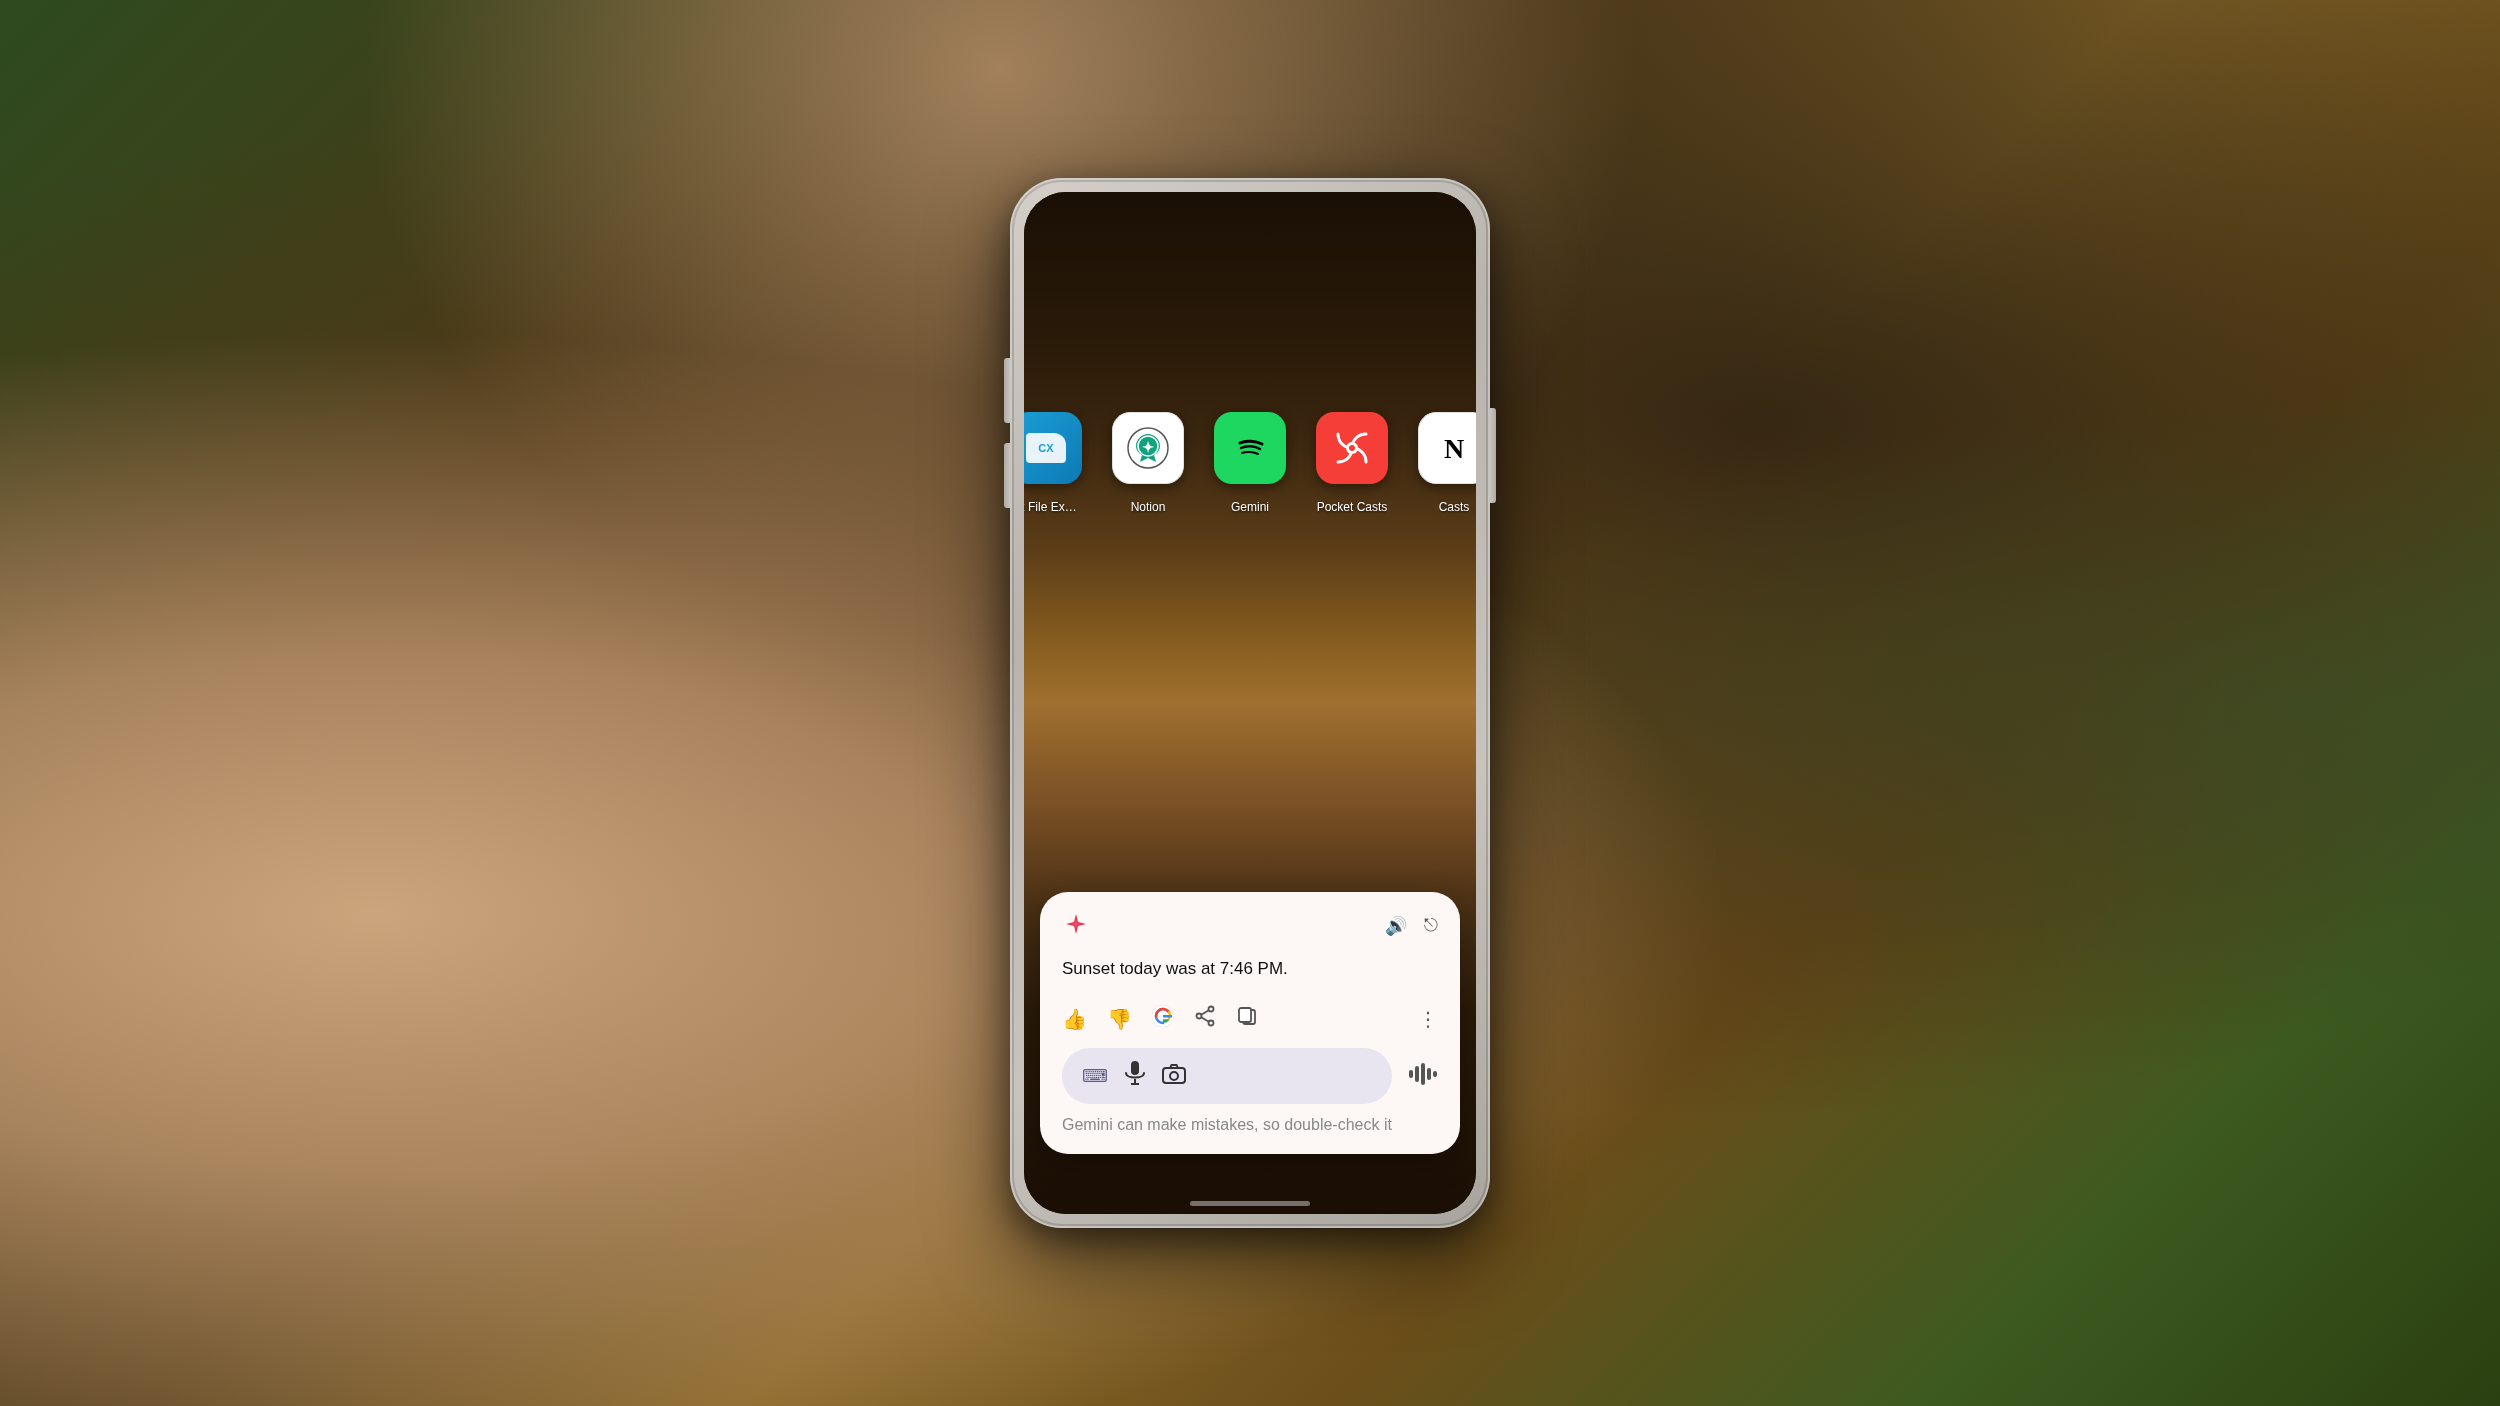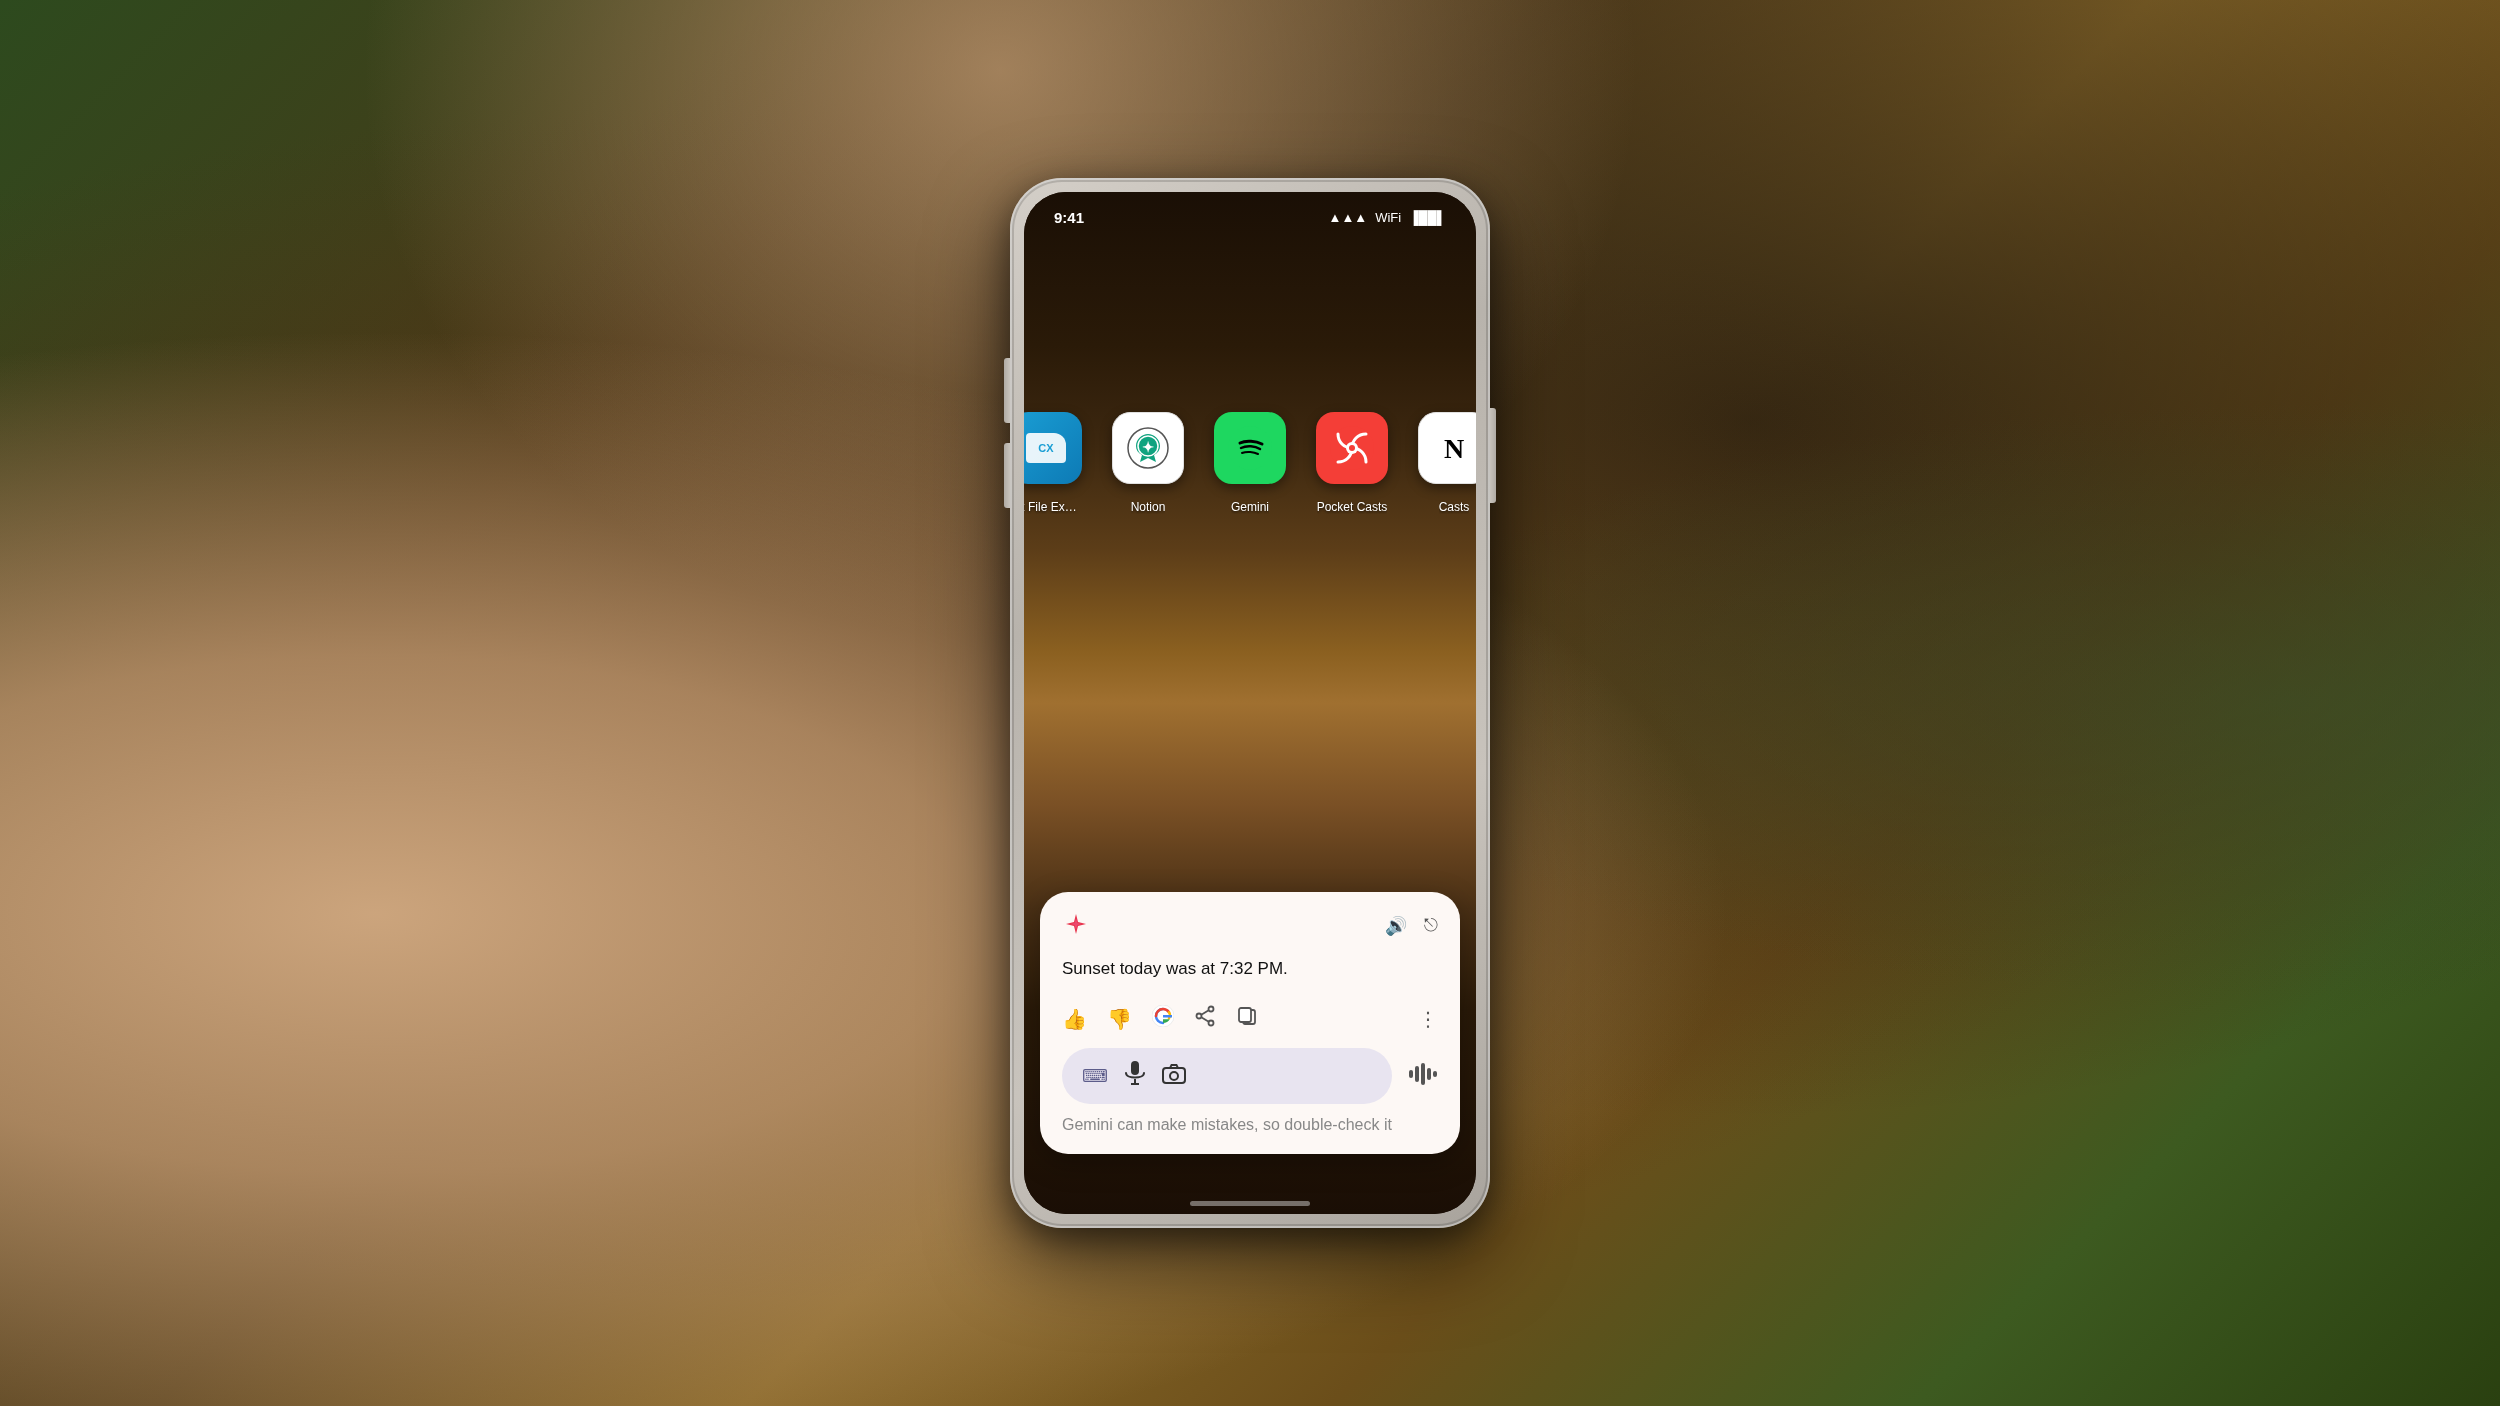--- a/index.html
+++ b/index.html
@@ -380,28 +380,20 @@
   <div class="phone-frame">
 
     <div class="phone-btn-left phone-btn-volume-up"></div>
     <div class="phone-btn-left phone-btn-volume-down"></div>
     <div class="phone-btn-right"></div>
 
     <div class="phone-screen">
 
       <div class="screen-wallpaper"></div>
 
-      <div class="status-bar">
-        <span class="status-time">9:41</span>
-        <div class="status-icons">
-          <span class="status-icon">▲▲▲</span>
-          <span class="status-icon">WiFi</span>
-          <span class="status-icon">▐██▌</span>
-        </div>
-      </div>
 
       <div class="app-icons-row">
 
         <div class="app-icon-wrapper">
           <div class="app-icon icon-cx">
             <span class="icon-cx-text">CX</span>
           </div>
           <span class="app-label">Cx File Expl...</span>
         </div>
 
@@ -463,21 +455,21 @@
           <svg class="gemini-star" viewBox="0 0 28 28">
             <path d="M14 2 L16 10 L24 12 L16 14 L14 22 L12 14 L4 12 L12 10 Z" fill="#e8324a"></path>
             <path d="M14 6 L15.5 11 L20 12 L15.5 13 L14 18 L12.5 13 L8 12 L12.5 11 Z" fill="#f06090" opacity="0.5"></path>
           </svg>
           <div class="gemini-top-actions">
             <span class="gemini-top-icon">🔊</span>
             <span class="gemini-top-icon">⎋</span>
           </div>
         </div>
 
-        <div class="gemini-response-text">Sunset today was at 7:32 PM.</div>
+        <div class="gemini-response-text">Sunset today was at 7:46 PM.</div>
 
         <div class="gemini-actions-row">
           <div class="gemini-action-icons">
 
             <span class="gemini-action-icon">👍</span>
 
             <span class="gemini-action-icon">👎</span>
 
             <span class="gemini-action-icon">
               <svg width="22" height="22" viewBox="0 0 22 22">

